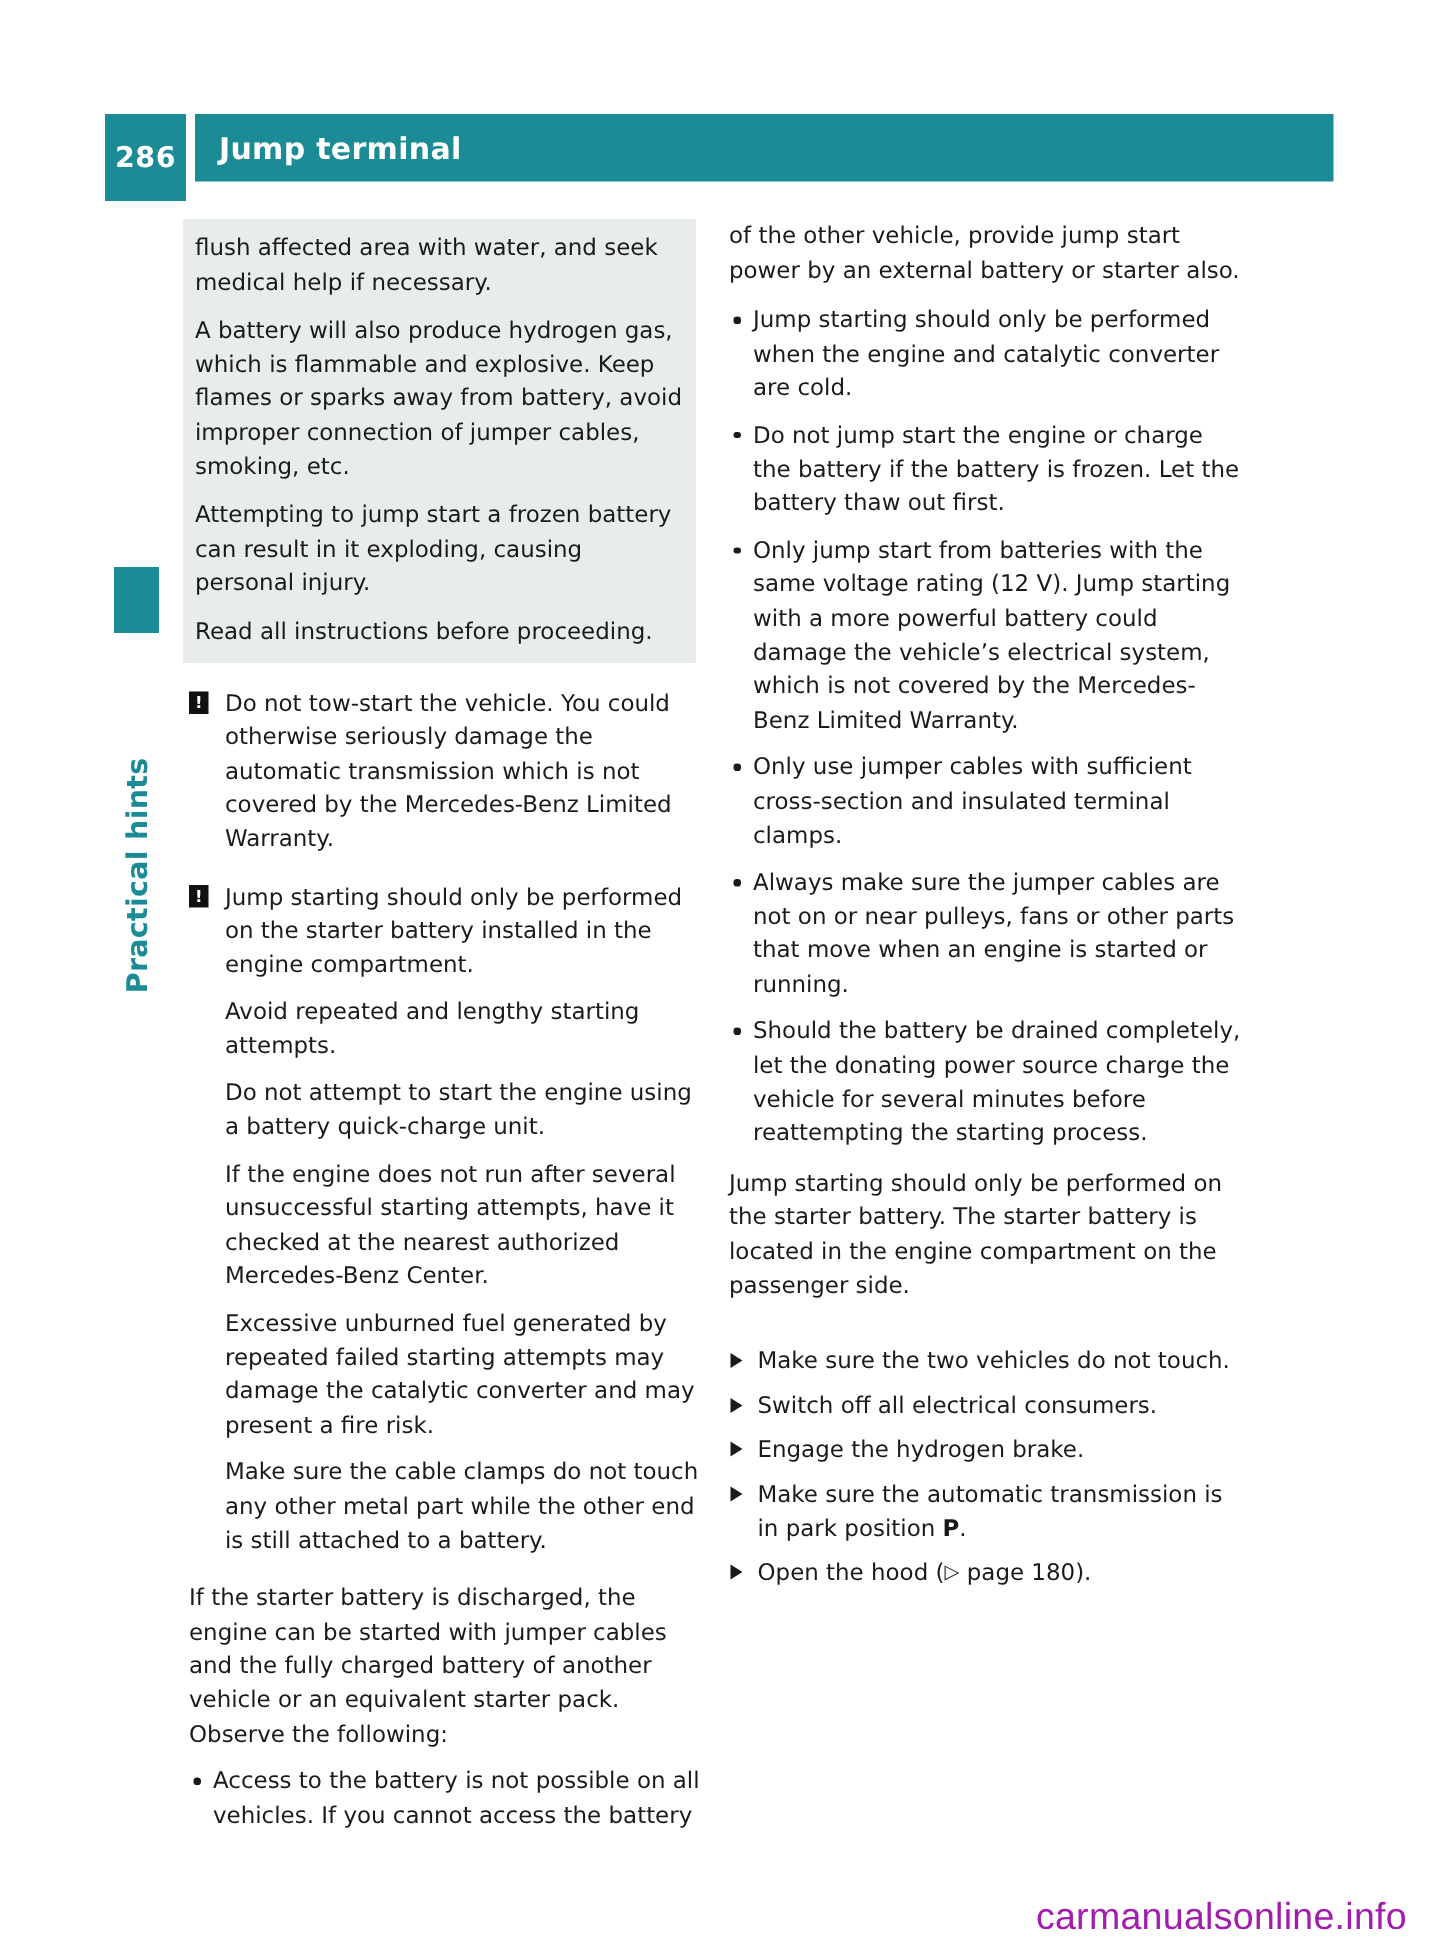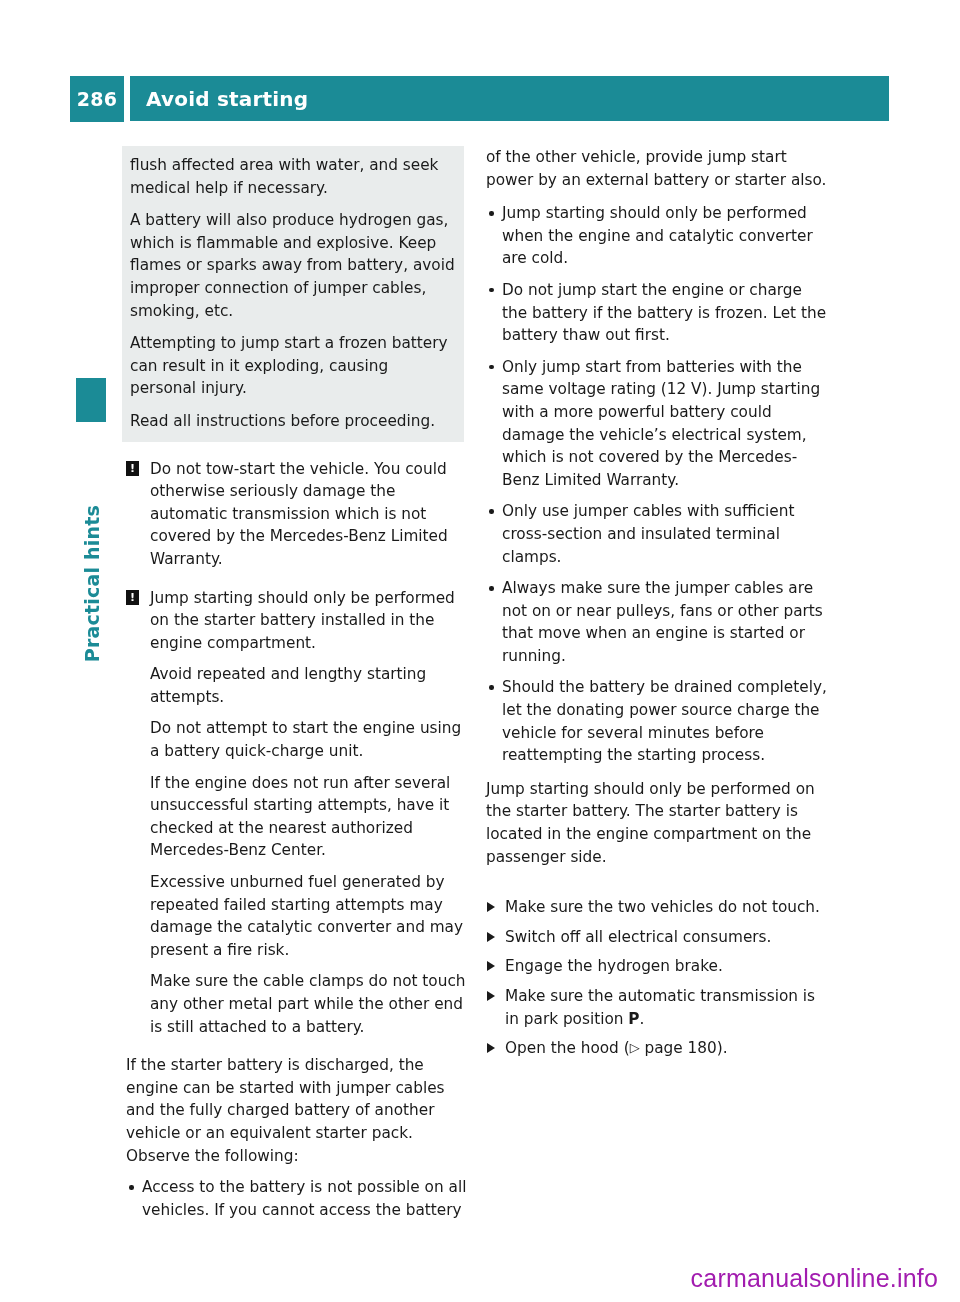--- a/index.html
+++ b/index.html
@@ -22,21 +22,21 @@
     left: 70px;
     top: 76px;
     width: 819px;
     height: 45px;
   }
   #page-number-block {
     position: absolute;
     left: 0;
     top: 0;
     width: 54px;
-    height: 46px;
+    height: 58px;
     background: #1b8b96;
     color: #ffffff;
     font-size: 19px;
     font-weight: bold;
     display: flex;
     align-items: center;
     justify-content: center;
     letter-spacing: 0.3px;
   }
   #chapter-title-block {
@@ -209,21 +209,21 @@
     font-size: 25px;
     font-family: Liberation Sans, sans-serif;
     letter-spacing: 0.2px;
   }
 </style>
 </head>
 <body>
 
 <div id="header-bar">
   <div id="page-number-block">286</div>
-  <div id="chapter-title-block">Avoid starting</div>
+  <div id="chapter-title-block">Jump terminal</div>
 </div>
 
 <div id="side-tab">
   <div id="side-tab-marker"></div>
   <div id="side-tab-label">Practical hints</div>
 </div>
 
 <div id="content">
 
   <div class="column" id="column-left">

